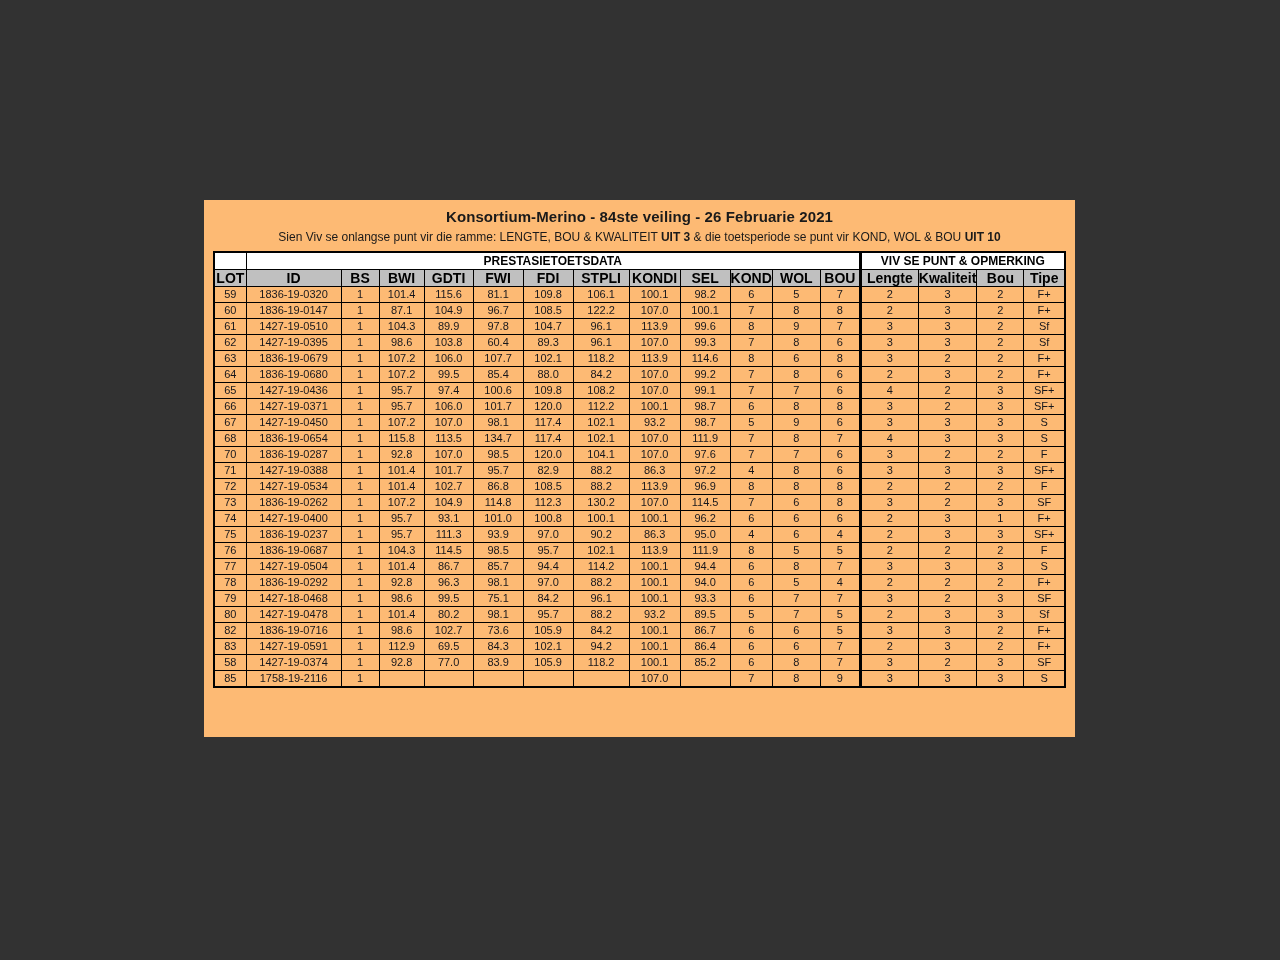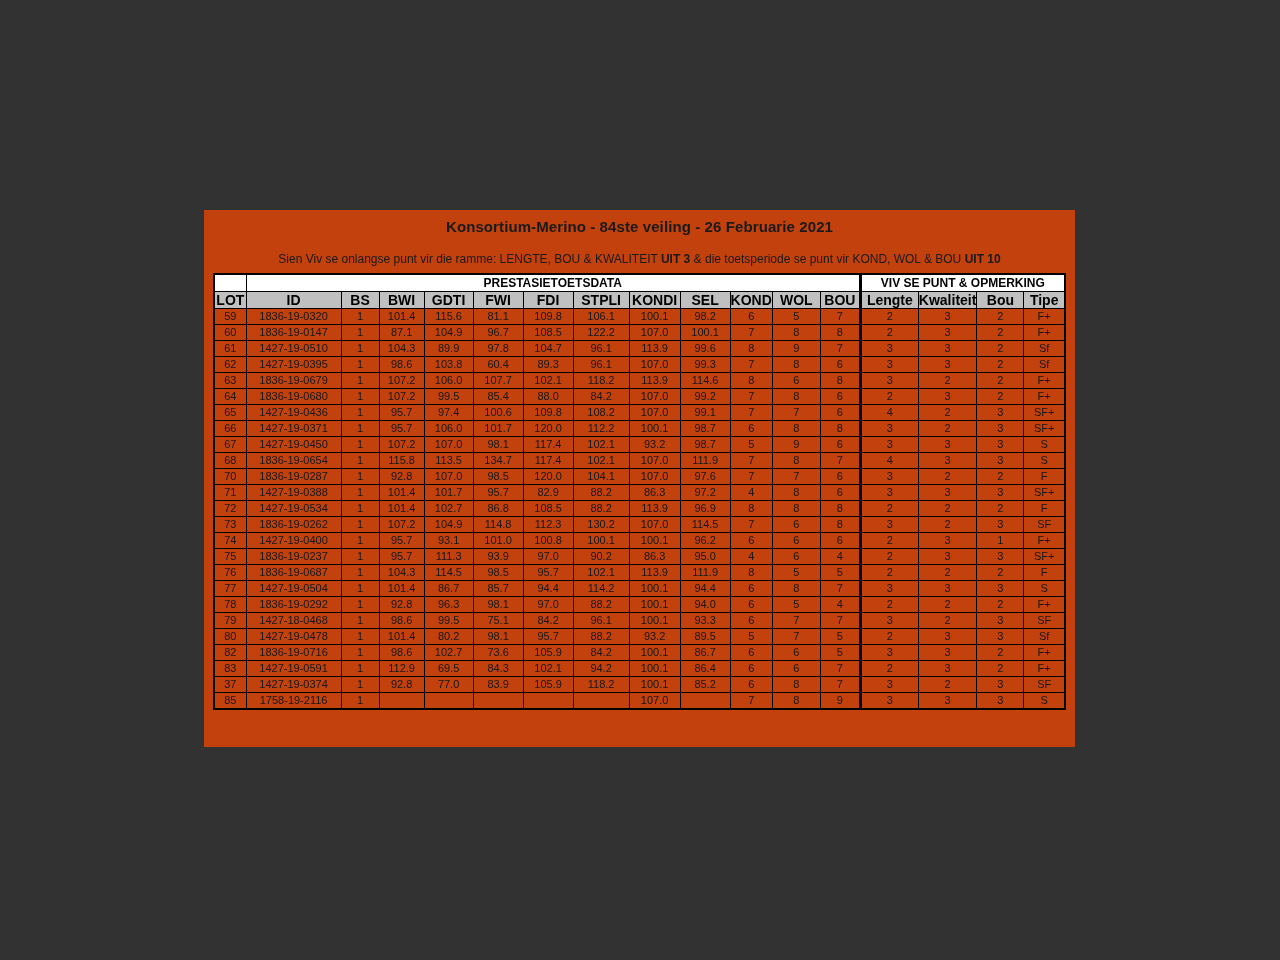--- a/index.html
+++ b/index.html
@@ -7,39 +7,39 @@
     padding: 0;
     width: 1280px;
     height: 960px;
     background: #323232;
     font-family: "Liberation Sans", sans-serif;
     overflow: hidden;
   }
   .page {
     position: absolute;
     left: 204px;
-    top: 210px;
+    top: 200px;
     width: 871px;
     height: 537px;
-    background: #c2410c;
+    background: #fdba74;
     box-sizing: border-box;
   }
   .doc-title {
     text-align: center;
     font-weight: bold;
     font-size: 15px;
     color: #1a1a1a;
     margin-top: 8px;
     letter-spacing: 0.1px;
   }
   .doc-subtitle {
     text-align: center;
     font-size: 12px;
     color: #1a1a1a;
-    margin-top: 17px;
+    margin-top: 5px;
   }
   .doc-subtitle .bold { font-weight: bold; }
   table.data {
     border-collapse: collapse;
     table-layout: fixed;
     margin: 7px auto 0 auto;
     border: 2px solid #000;
   }
   table.data th, table.data td {
     border: 1px solid #000;
@@ -542,21 +542,21 @@
           <td>86.4</td>
           <td>6</td>
           <td>6</td>
           <td>7</td>
           <td class="sep">2</td>
           <td>3</td>
           <td>2</td>
           <td>F+</td>
         </tr>
         <tr>
-          <td>37</td>
+          <td>58</td>
           <td>1427-19-0374</td>
           <td>1</td>
           <td>92.8</td>
           <td>77.0</td>
           <td>83.9</td>
           <td>105.9</td>
           <td>118.2</td>
           <td>100.1</td>
           <td>85.2</td>
           <td>6</td>

